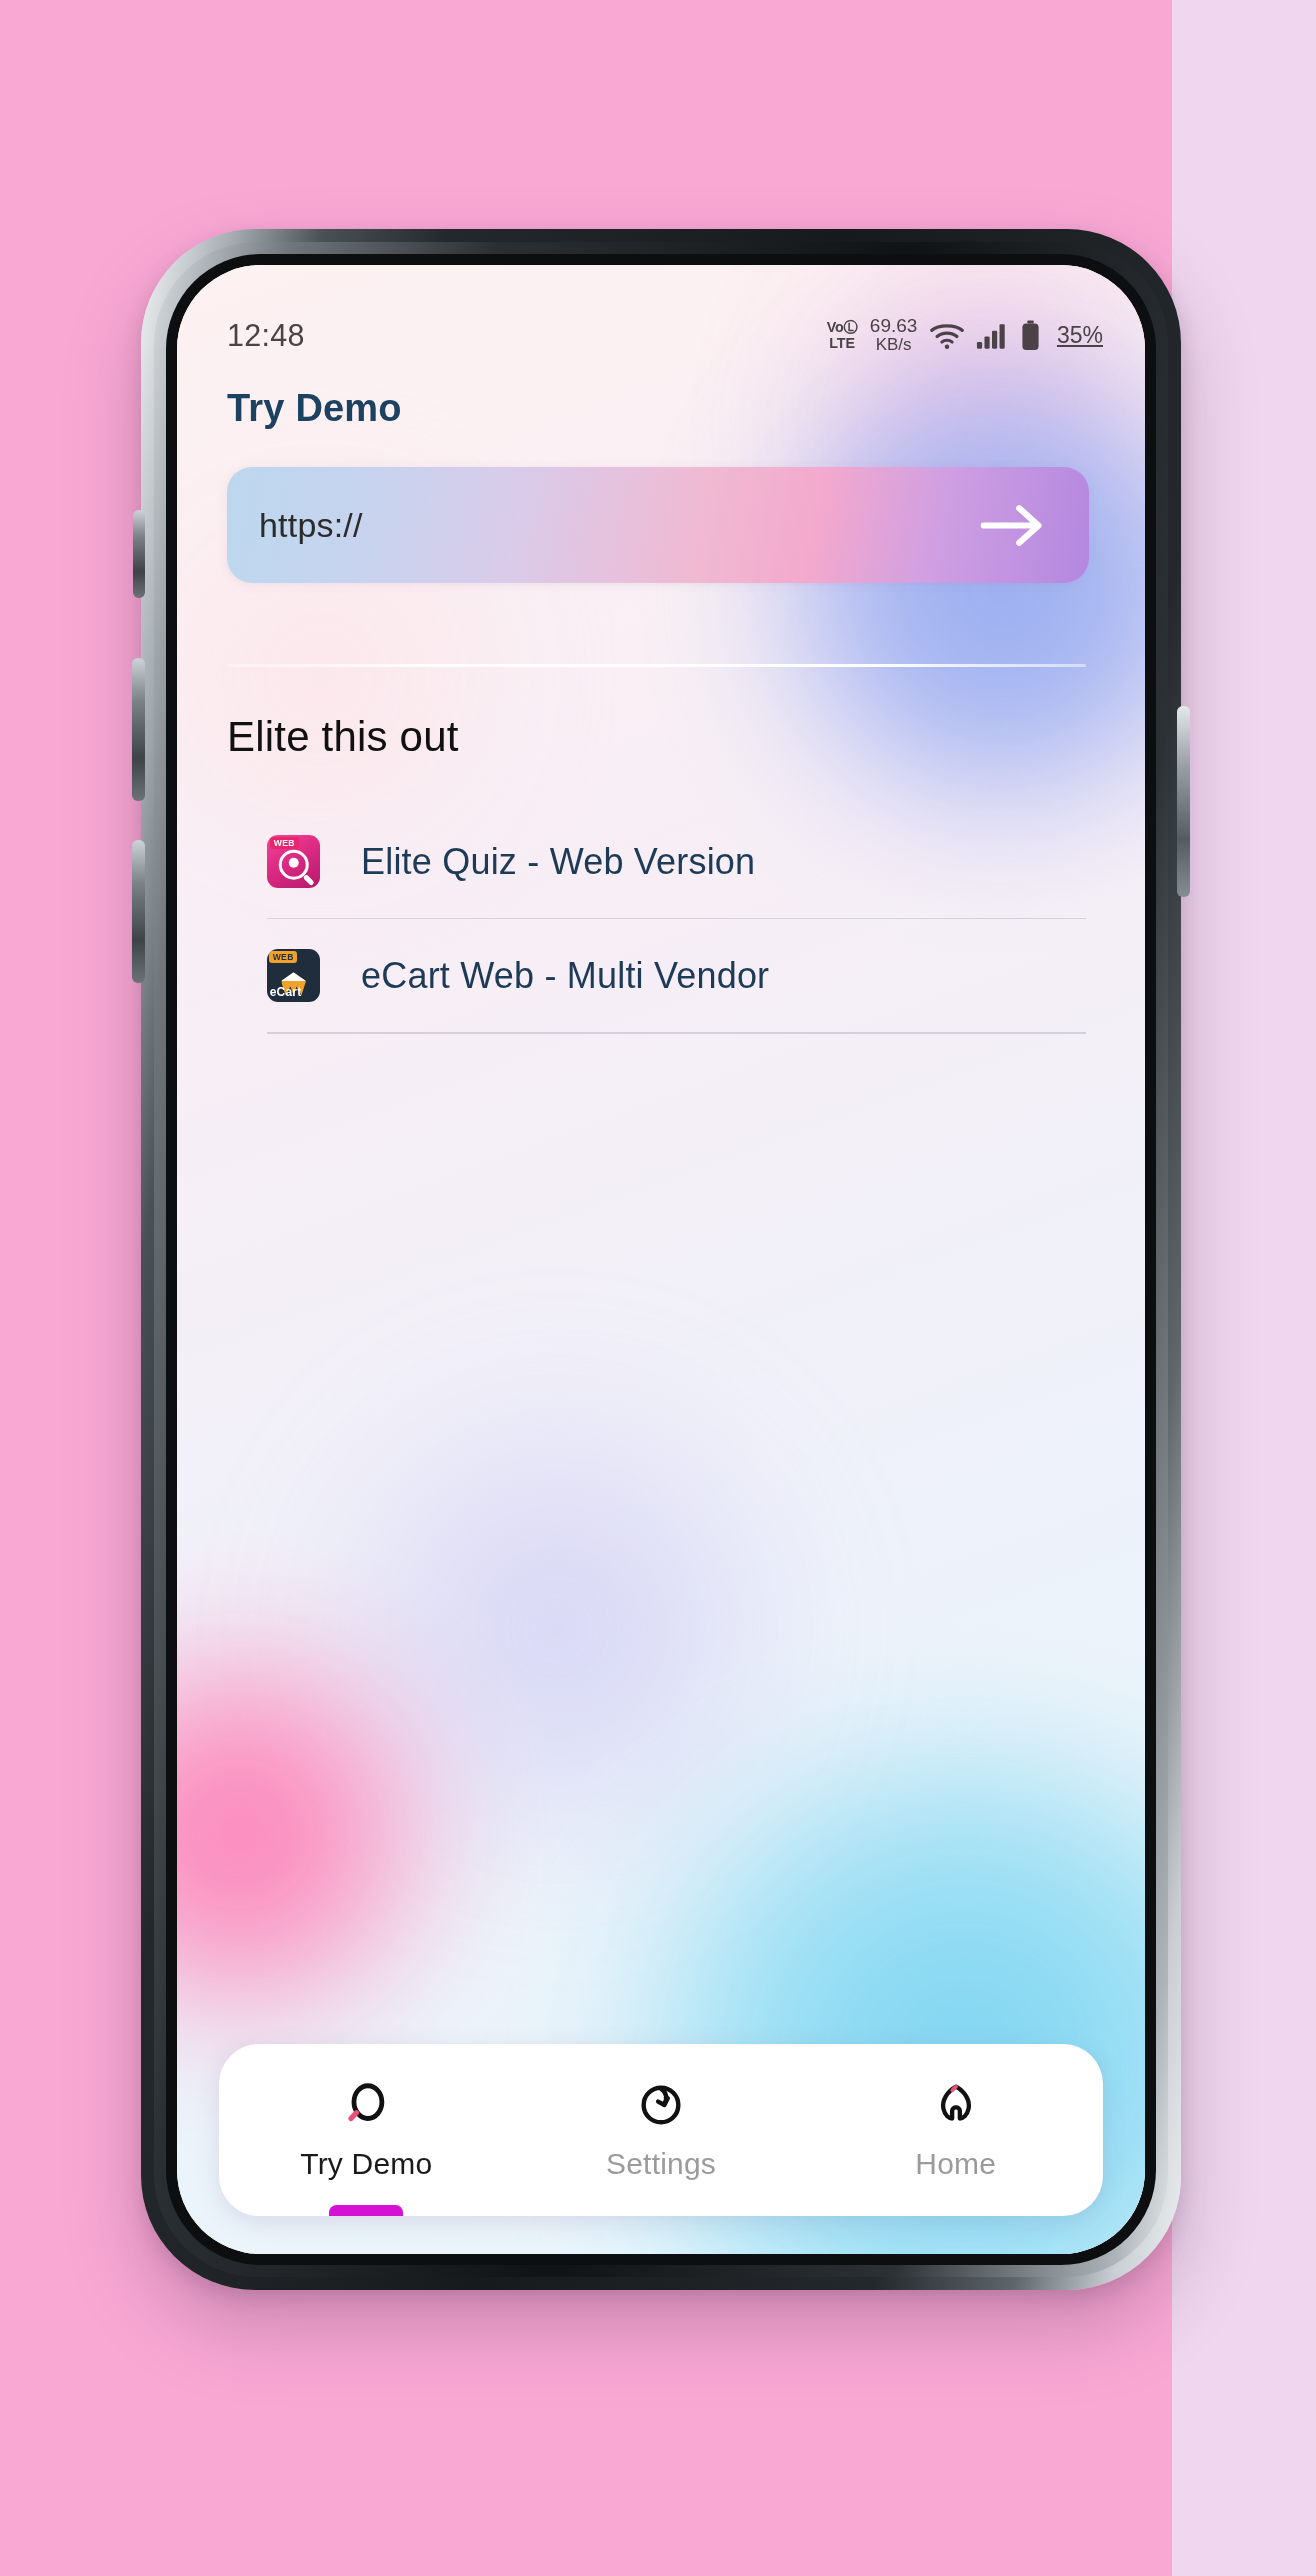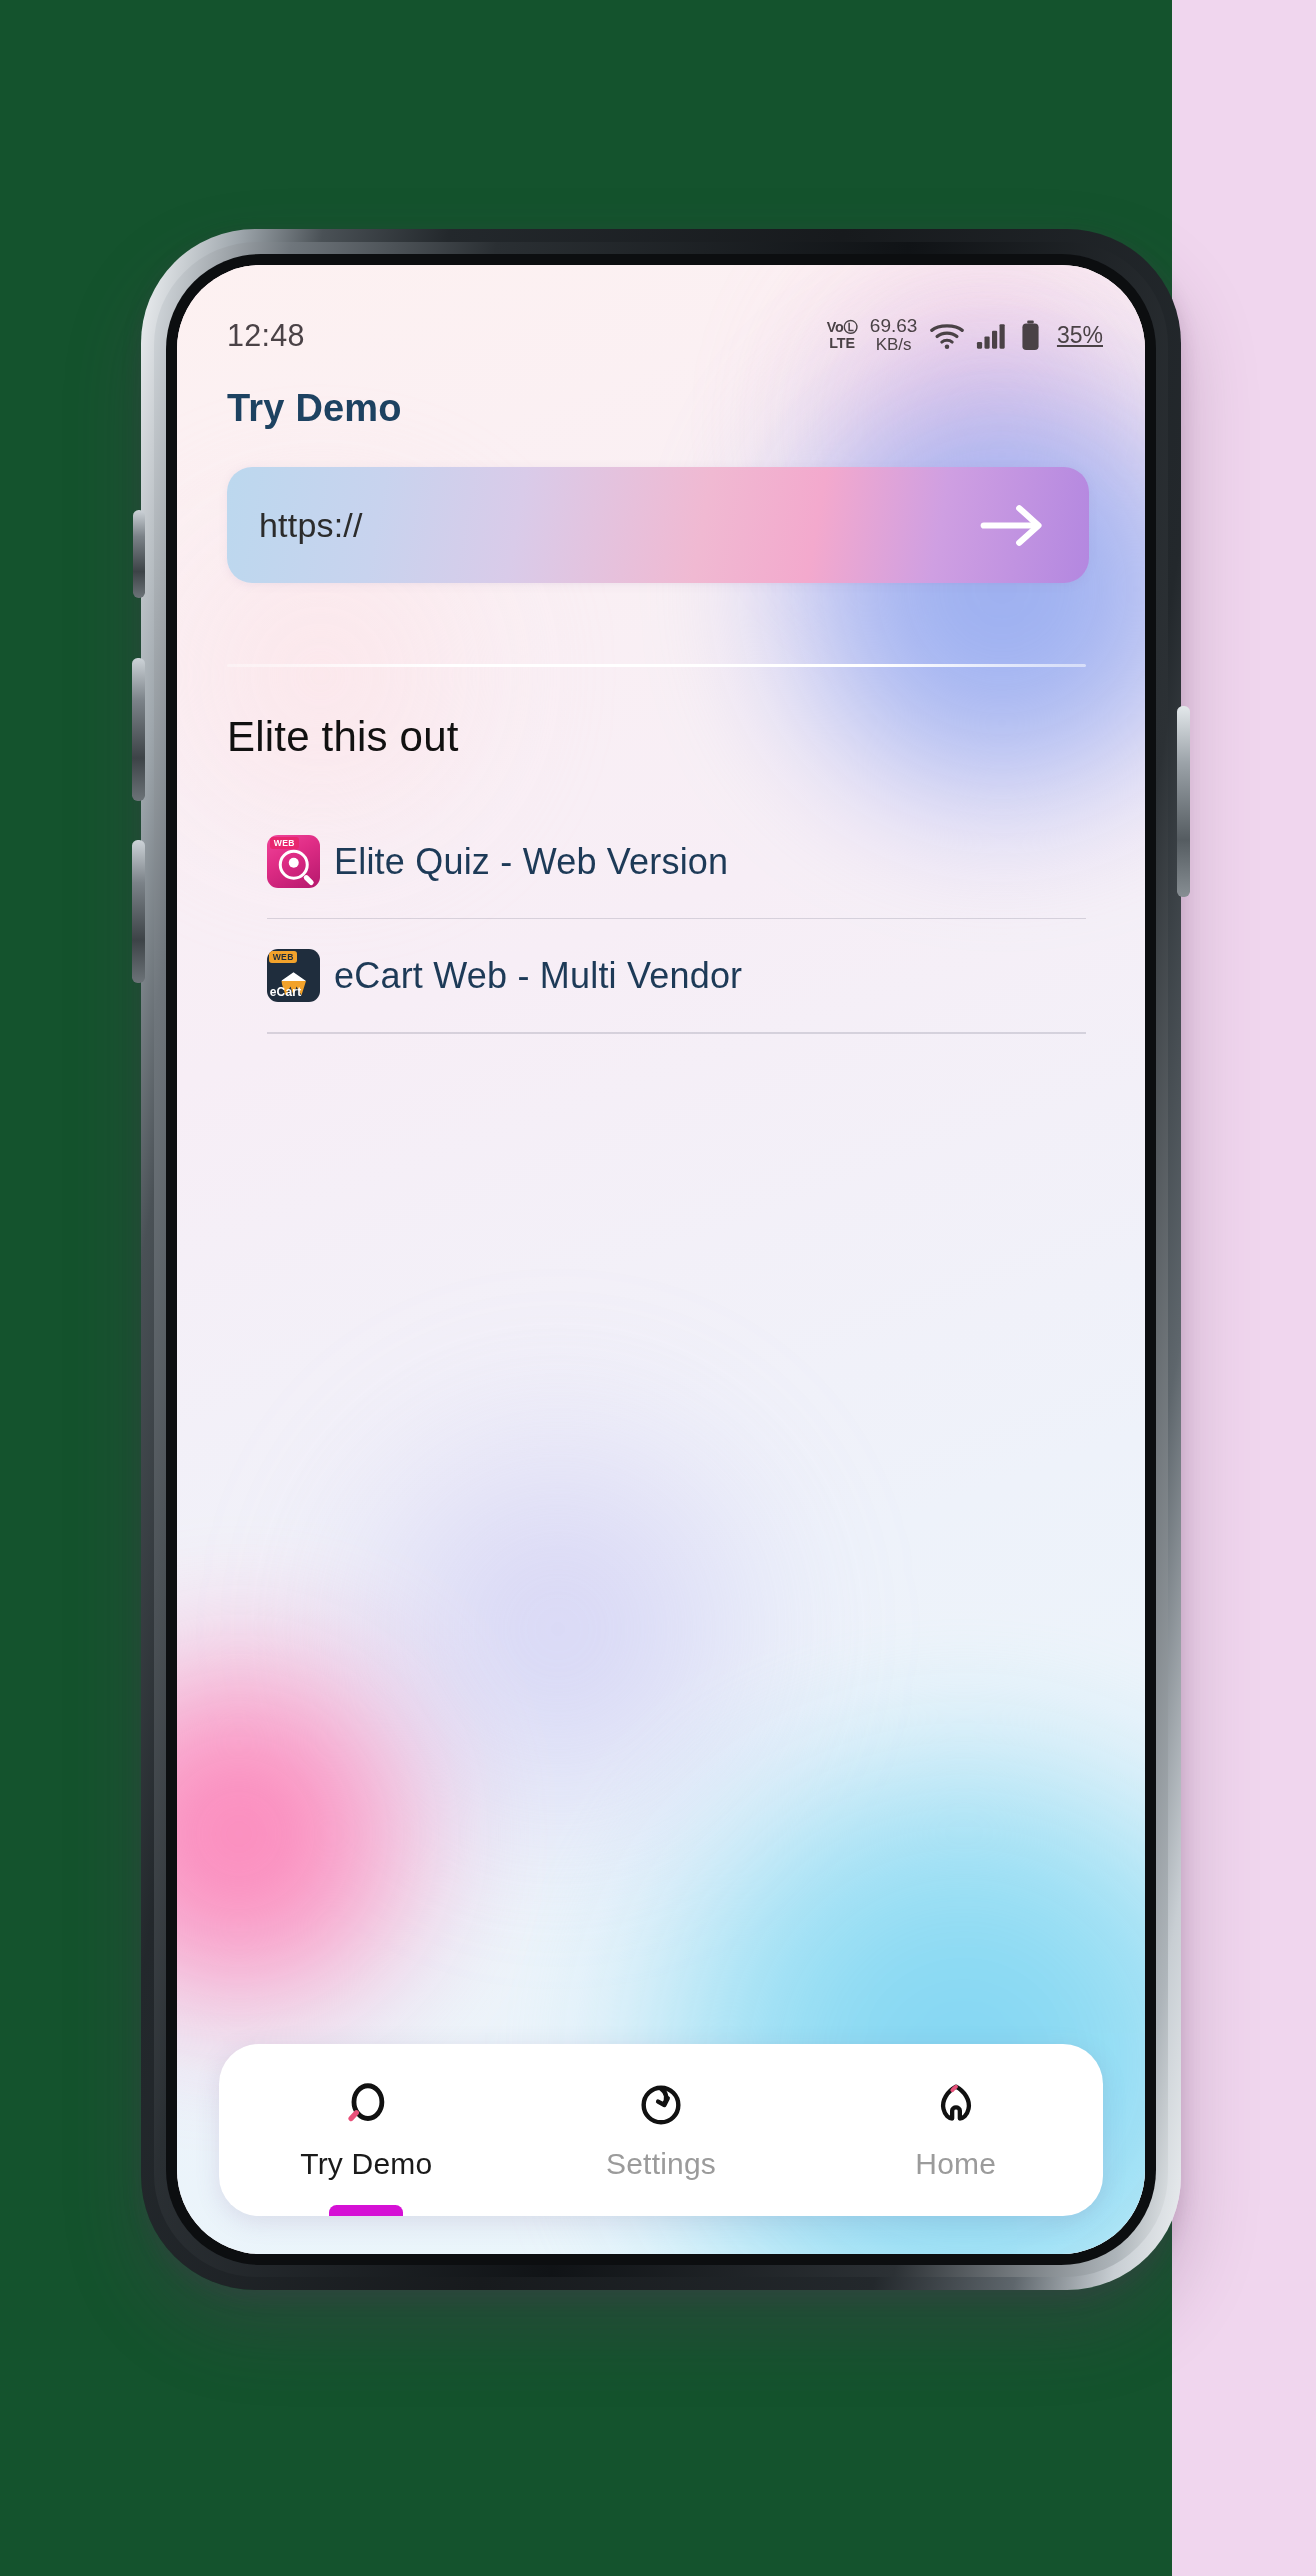--- a/index.html
+++ b/index.html
@@ -2,21 +2,21 @@
 <html><head>
 <meta charset="utf-8">
 <style>
   * { margin:0; padding:0; box-sizing:border-box; }
   html,body {
     width:1317px; height:2576px;
     background:#f0d6ee;
     font-family:"Liberation Sans", sans-serif;
     overflow:hidden;
   }
-  #stage { position:relative; width:1172px; height:2576px; background:#14532d; }
+  #stage { position:relative; width:1172px; height:2576px; background:#f9a8d4; }
 
   
   #phone {
     position:absolute; left:141px; top:229px;
     width:1040px; height:2061px;
   }
   .device-outer {
     position:absolute; inset:0;
     border-radius:114px;
     background:linear-gradient(100deg,#f4f6f8 0%,#9fa7ad 7%,#4a5156 13%,#23282c 22%,
@@ -118,21 +118,21 @@
   }
 
   
   #sectiontitle {
     position:absolute; left:50px; top:448px;
     font-size:42px; color:#111; font-weight:400; letter-spacing:0.2px;
   }
 
   #list { position:absolute; left:50px; top:540px; width:859px; }
   .row { position:relative; height:113px; display:flex; align-items:center; padding-left:40px; cursor:pointer; }
-  .row-label { font-size:36px; color:#1d3a57; margin-left:14px; letter-spacing:0.2px; }
+  .row-label { font-size:36px; color:#1d3a57; margin-left:41px; letter-spacing:0.2px; }
   .row-sep { height:1px; margin-left:40px; background:rgba(120,120,140,.25); }
 
   .app-icon { width:53px; height:53px; border-radius:11px; position:relative; flex:0 0 auto; overflow:hidden; }
 
   
   .ic-quiz { background:linear-gradient(150deg,#f0459a 0%,#e02d86 40%,#b5186d 100%); }
   .ic-quiz .webtag {
     position:absolute; left:2.9px; top:1.9px; background:#e8266f; color:#fff;
     font-size:8.6px; font-weight:700; padding:1px 3.8px; border-radius:2.9px; letter-spacing:0.4px;
   }

